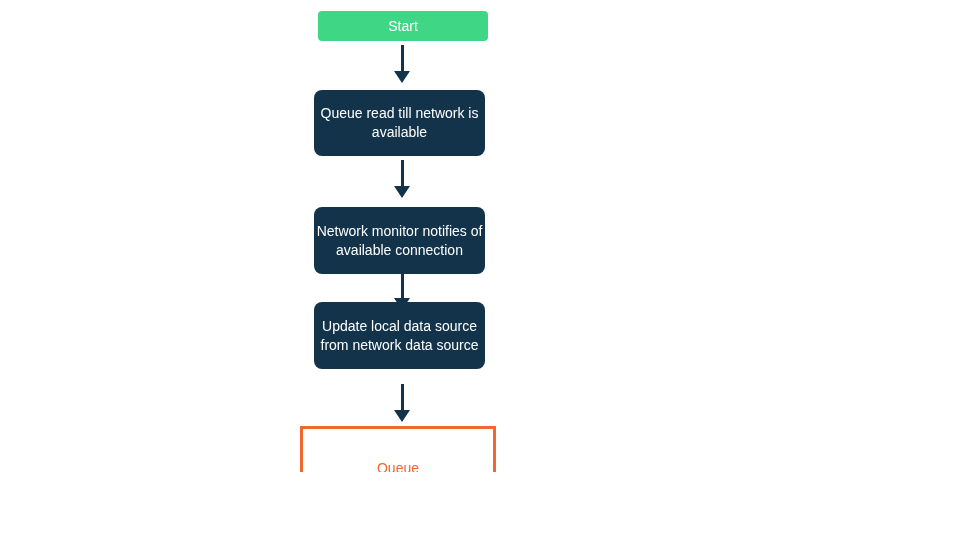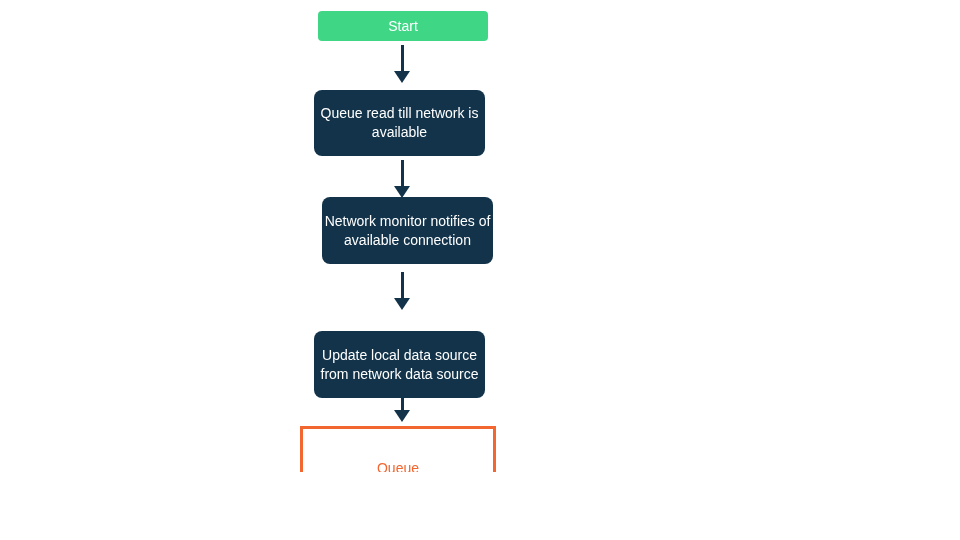--- a/index.html
+++ b/index.html
@@ -34,22 +34,22 @@
   }
   .node-process {
     left: 314px;
     width: 171px;
     background: #12334A;
     color: #ffffff;
     border-radius: 8px;
     padding: 0 0;
   }
   .node-queue   { top: 90px;  height: 66px; }
-  .node-monitor { top: 197px; height: 67px; margin-left: 8px; }
-  .node-update  { top: 331px; height: 67px; }
+  .node-monitor { top: 207px; height: 67px; }
+  .node-update  { top: 302px; height: 67px; }
   .node-done {
     left: 300px; top: 426px;
     width: 196px; height: 84px;
     background: #ffffff;
     border: 3px solid #F2662F;
     color: #F2662F;
     border-radius: 0;
   }
   .arrow {
     position: absolute;

